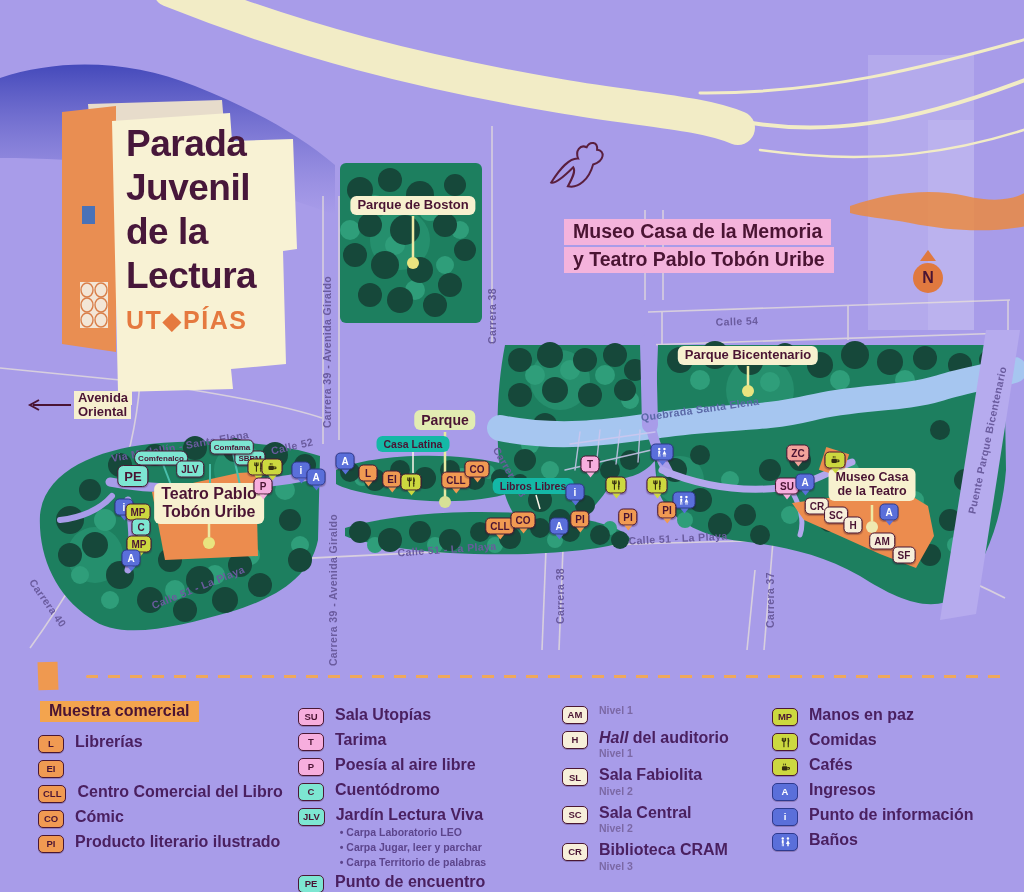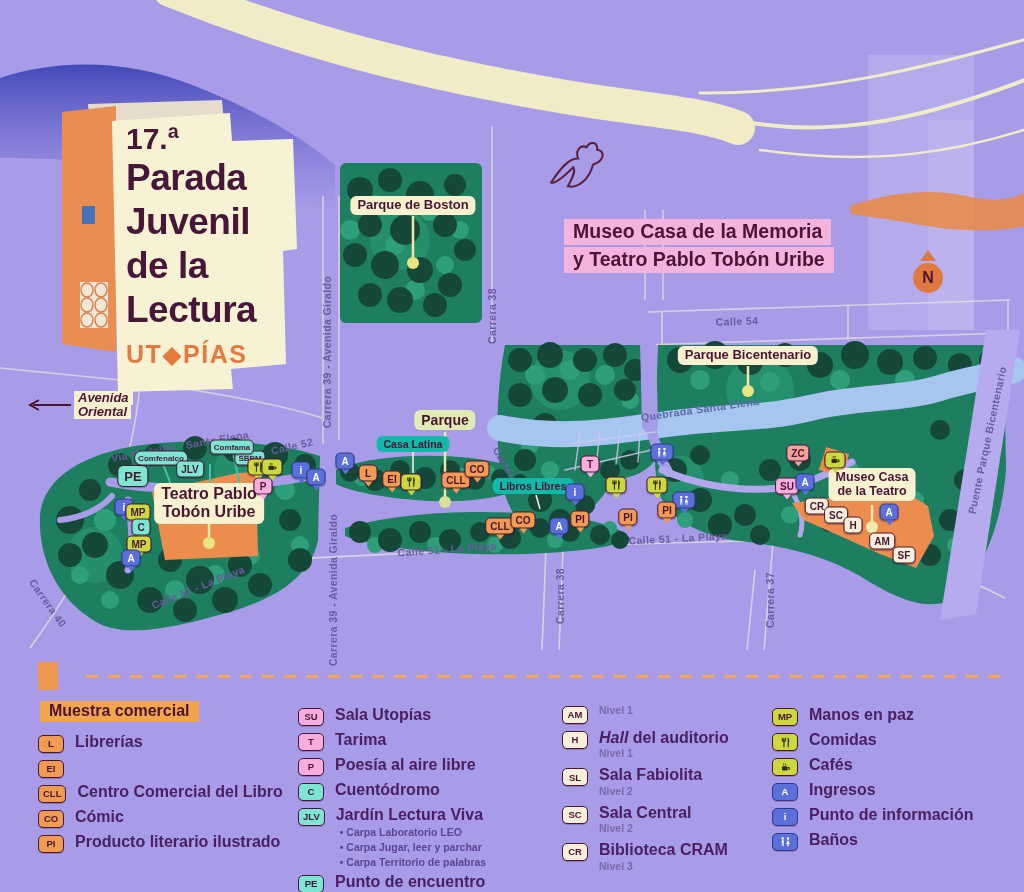--- a/index.html
+++ b/index.html
@@ -7,21 +7,21 @@
   #stage{position:relative;width:1024px;height:892px;background:#a89ce9;overflow:hidden;}
   svg.layer{position:absolute;left:0;top:0;}
   
   #title-text{position:absolute;left:126px;top:122px;color:#47173a;}
   #t-edition{font-size:30px;font-weight:800;}
   .t-line{font-size:37px;line-height:44px;font-weight:800;letter-spacing:-0.5px;}
   #t-brand{margin-top:8px;font-size:25px;font-weight:800;letter-spacing:1.5px;color:#e5793f;}
   
   #museum-banner{position:absolute;left:530px;top:219px;padding-left:34px;}
   #museum-banner div{display:table;background:#f4b3dc;color:#4a1433;font-size:19.5px;font-weight:800;padding:1px 9px 2px;margin-bottom:2px;white-space:nowrap;}
-  #oriental{position:absolute;left:74px;top:391px;font-style:italic;}
+  #oriental{position:absolute;left:74px;top:391px;}
   #oriental div{display:table;background:#f6f0cf;color:#4a1433;font-size:13px;font-weight:800;line-height:14px;padding:0 4px;}
   #oriental svg{position:absolute;left:-47px;top:7px;}
   #compass{position:absolute;left:913px;top:263px;width:30px;height:30px;border-radius:50%;background:#e0793f;color:#4a1433;font-weight:800;font-size:16px;display:flex;align-items:center;justify-content:center;}
   #compass::before{content:"";position:absolute;left:50%;top:-13px;transform:translateX(-50%);border:8px solid transparent;border-bottom:11px solid #e0793f;border-top:none;}
   
   .street-label{position:absolute;transform:translate(-50%,-50%);font-size:10.5px;font-weight:700;letter-spacing:.4px;color:#6a5b9e;white-space:nowrap;}
   
   .area-label{position:absolute;transform:translateX(-50%);text-align:center;color:#4a1433;font-weight:800;border-radius:6px;padding:2px 7px;white-space:nowrap;line-height:1.15;}
   .al-cream{background:#f7f1cf;}
   .al-pale{background:#e2ecb2;}
@@ -518,21 +518,20 @@
       <span class="badge bk-blue pt" style="left: 805px; top: 482px;">A</span>
       <span class="badge bk-cream" style="left: 817px; top: 506px;">CR</span>
       <span class="badge bk-cream" style="left: 836px; top: 515px;">SC</span>
       <span class="badge bk-cream" style="left: 853px; top: 525px;">H</span>
       <span class="badge bk-cream" style="left: 882px; top: 541px;">AM</span>
       <span class="badge bk-cream" style="left: 904px; top: 555px;">SF</span>
       <span class="badge bk-blue pt" style="left: 889px; top: 512px;">A</span>
     </div>
 
   <div id="title-text">
-    <div id="t-edition">17.ª</div>
     <div class="t-line">Parada</div>
     <div class="t-line">Juvenil</div>
     <div class="t-line">de la</div>
     <div class="t-line">Lectura</div>
     <div id="t-brand">UT◆PÍAS</div>
   </div>
 
   <div id="museum-banner">
     <div>Museo Casa de la Memoria</div>
     <div>y Teatro Pablo Tobón Uribe</div>

